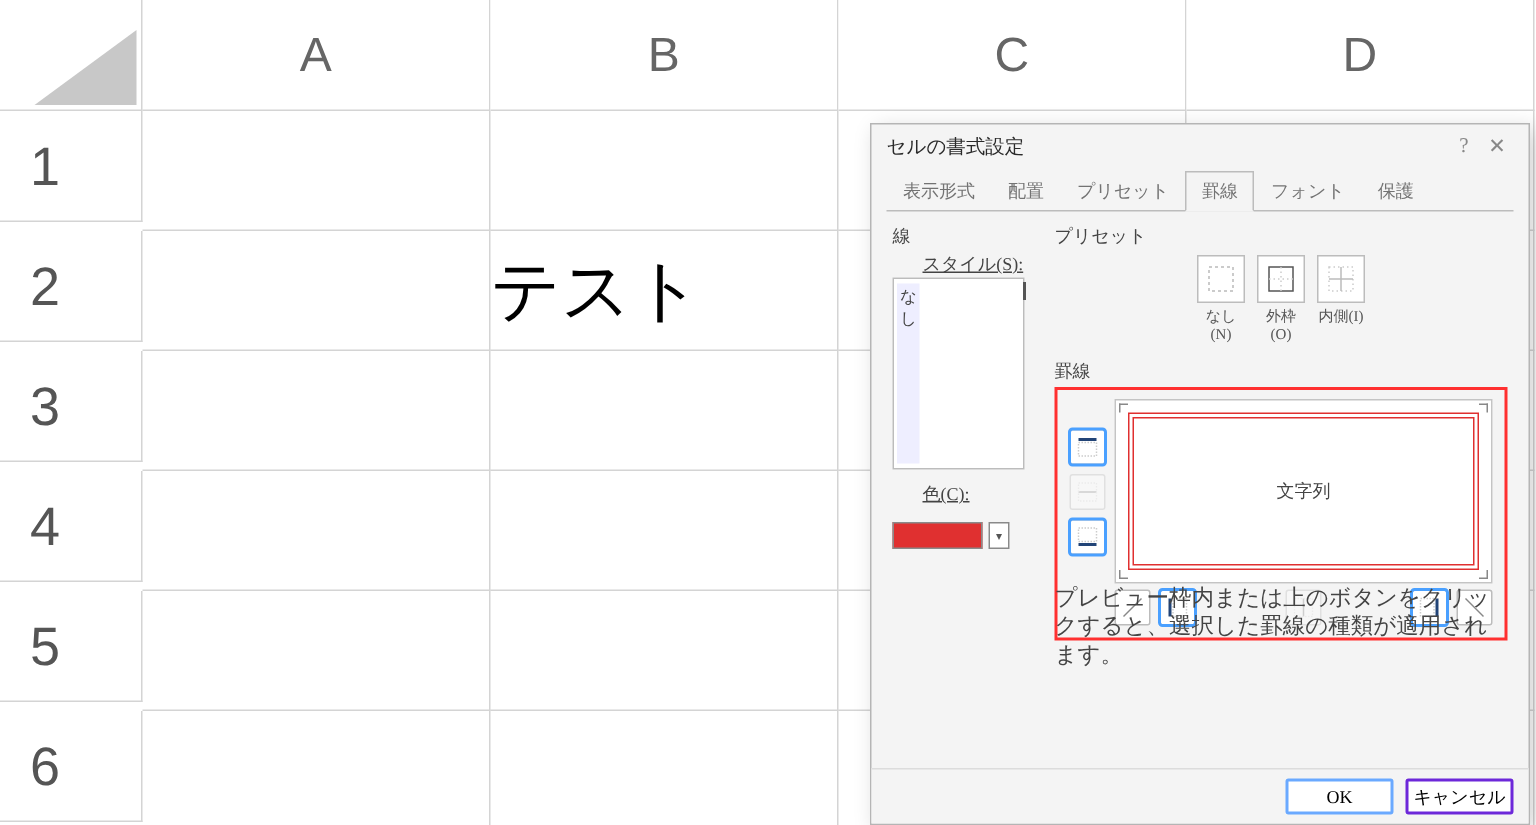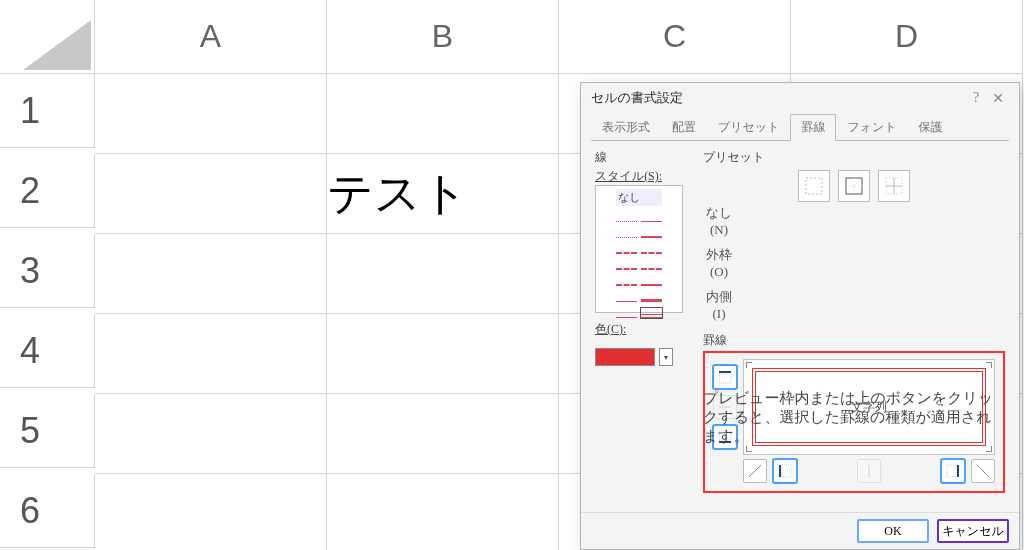--- a/index.html
+++ b/index.html
@@ -79,27 +79,27 @@
     background:transparent;
   }
   .tab.active{
     background:#f4f4f4;
     border:1px solid #bcbcbc; border-bottom:1px solid #f4f4f4;
   }
 
   .body{ flex:1; padding:8px 14px 4px 14px; display:flex; gap:18px;}
   .left-col{ width:90px; }
   .grp-label{ font-size:12px; color:#444; margin-bottom:2px;}
-  .link-ish{ text-decoration:underline; color:#444;}
+  .link-ish{ text-decoration:underline; color:#444;margin-left:20px;}
 
   .styles-box{
     border:1px solid #bcbcbc; background:#fff;
     width:88px; height:128px;
-    padding:3px 20px;
-    display:flex; flex-direction:column; gap:6px;
+    padding:3px 2px;
+    display:flex; flex-direction:row; gap:6px;
   }
   .style-none{ font-size:11px; color:#444; padding:1px 2px; background:#eef; }
   .style-row{ display:flex; gap:4px; height:13px;}
   .swatch{
     flex:1; border-bottom:1px dotted #d45; height:10px;
   }
   .swatch.dashL{border-bottom:2px dashed #d45;}
   .swatch.solid1{border-bottom:1px solid #d45;}
   .swatch.solid2{border-bottom:2px solid #d45;}
   .swatch.solid3{border-bottom:3px solid #d45;}
@@ -124,41 +124,41 @@
     display:flex; gap:8px; justify-content:center;
     margin:4px 0 2px;
   }
   .preset-btn{
     width:32px;height:32px;border:1px solid #bcbcbc;background:#fff;
     display:flex;align-items:center;justify-content:center;
   }
   .preset-btn svg{display:block}
   .preset-labels{
     display:flex; gap:8px; justify-content:center;
-    font-size:13px; color:#555;flex-direction:column;
+    font-size:10px; color:#555;
   }
   .preset-labels span{ width:32px; text-align:center;}
 
   .border-section-label{ font-size:12px; color:#444; margin-top:10px; }
   .border-area{
     border:2px solid #ff3030; padding:6px 8px 8px 8px;
     margin-top:2px;
     position:relative;
   }
   .edge-row{ display:flex; gap:6px; align-items:center; margin-bottom:4px;}
   .edge-btn{
     width:24px;height:24px;border:1px solid #bcbcbc;background:#fff;
     display:flex;align-items:center;justify-content:center;font-size:11px;color:#555;
     border-radius:2px;
   }
   .edge-btn.selected{ outline:2px solid #4aa0ff; outline-offset:-1px; }
   .edge-btn.disabled{ opacity:.35; }
   .edge-col{ display:flex; flex-direction:column; gap:6px; }
   .preview-box{
-    flex:1; height:96px; background:#fff; border:1px solid #c4c4c4;
+    flex:1; height:123px; background:#fff; border:1px solid #c4c4c4;
     position:relative; display:flex;align-items:center;justify-content:center;
   }
   .preview-inner{
     position:absolute; inset:8px;
     border:4px double #e03030;
   }
   .preview-text{ font-size:12px; color:#444;}
   .corner-tick{position:absolute;width:6px;height:6px;border:1px solid #888;}
   .corner-tick.tl{left:2px;top:2px;border-right:none;border-bottom:none;}
   .corner-tick.tr{right:2px;top:2px;border-left:none;border-bottom:none;}

